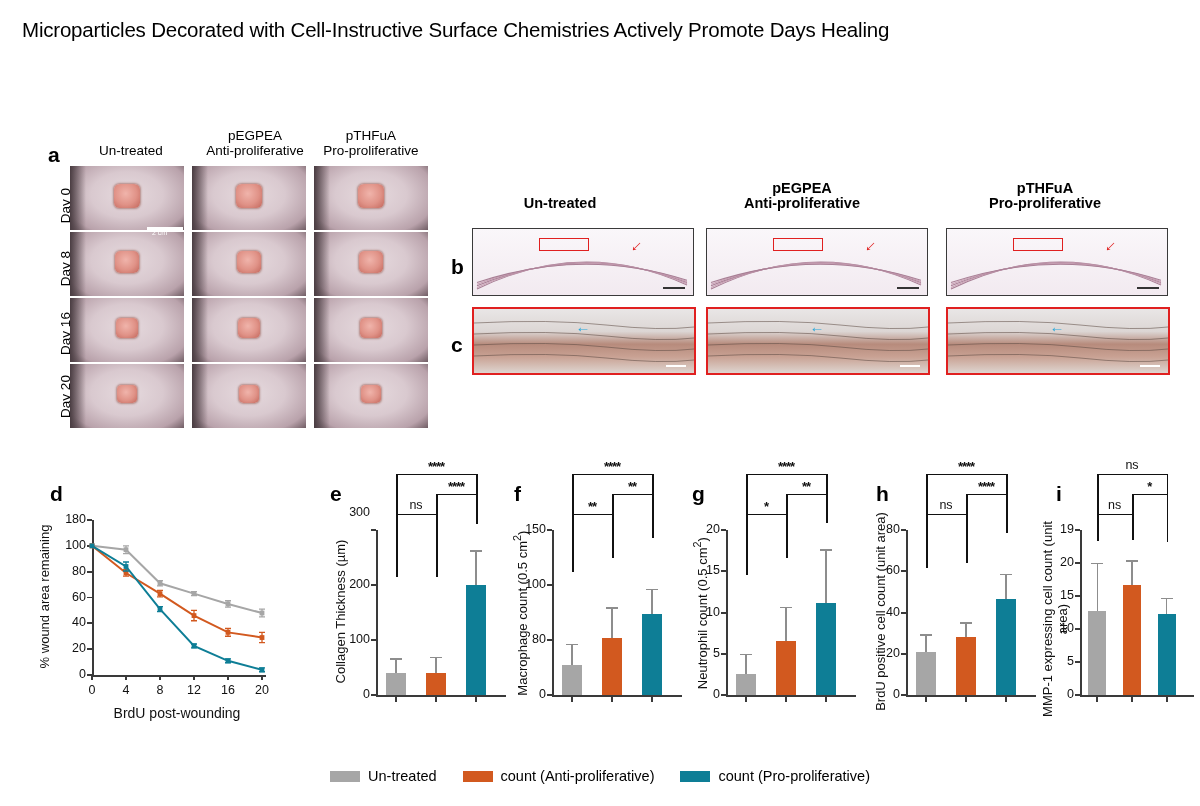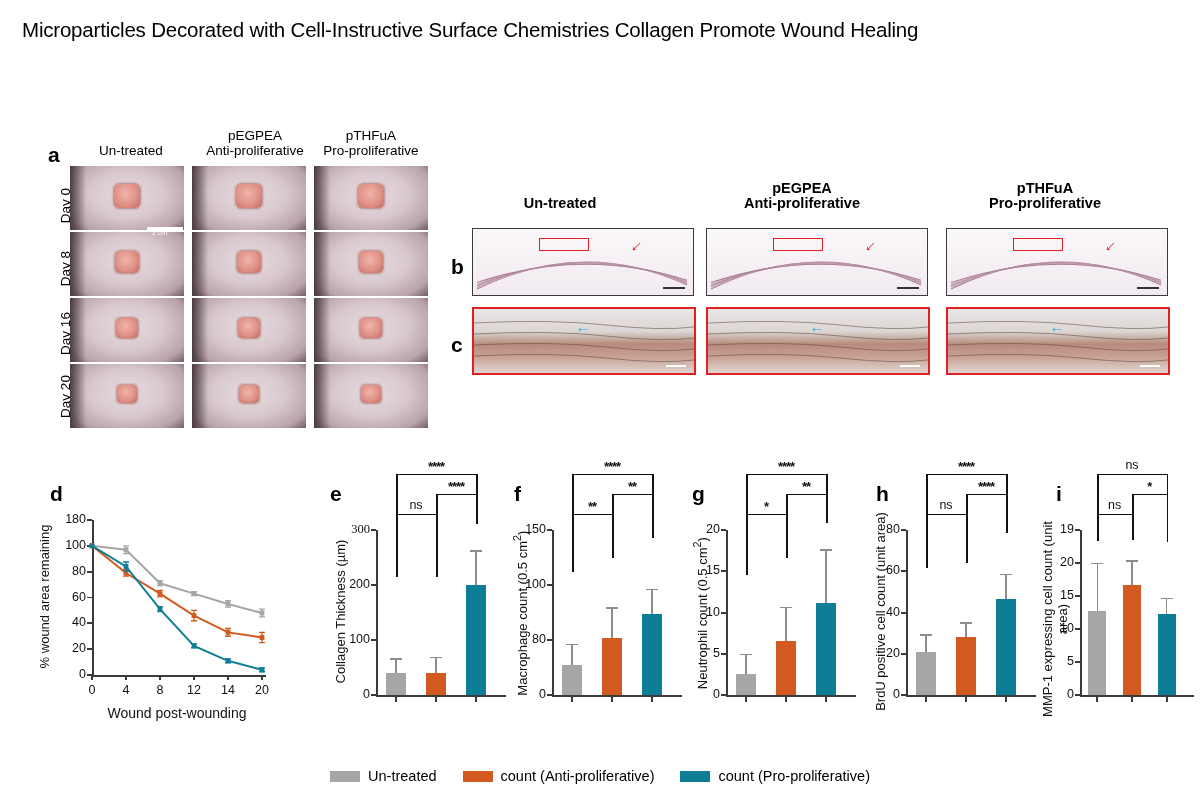--- a/index.html
+++ b/index.html
@@ -39,21 +39,21 @@
   .leg-item{display:flex;align-items:center;gap:8px;}
   .leg-sw{width:30px;height:11px;display:block;}
   .leg-txt{font-size:14.5px;color:#000;}
   .arrow-red{position:absolute;color:#e02020;font-size:17px;line-height:1;font-weight:700;}
   .arrow-blue{position:absolute;color:#29a8dc;font-size:15px;line-height:1;font-weight:700;}
   svg.lineplot{position:absolute;overflow:visible;}
 </style>
 </head>
 <body>
 
-<div class="fig-title">Microparticles Decorated with Cell-Instructive Surface Chemistries Collagen Promote Wound Healing</div>
+<div class="fig-title">Microparticles Decorated with Cell-Instructive Surface Chemistries Actively Promote Days Healing</div>
 
 <div class="panel-letter" style="left:48px;top:143px;">a</div>
 
 <div class="col-head" style="left:72px;top:143px;width:118px;">
   <div></div>
   <div>Un-treated</div>
 </div>
 <div class="col-head" style="left:194px;top:128px;width:122px;">
   <div>pEGPEA</div>
   <div>Anti-proliferative</div>
@@ -238,24 +238,24 @@
     <div class="ticklab" style="left: 50px; top: 512px; width: 36px;">180</div>
     <div class="tick" style="left: 91.1px; top: 675px; width: 1.8px; height: 5px; background: rgb(58, 58, 58);"></div>
     <div class="ticklab" style="left: 74px; top: 683px; width: 36px; text-align: center;">0</div>
     <div class="tick" style="left: 125.1px; top: 675px; width: 1.8px; height: 5px; background: rgb(58, 58, 58);"></div>
     <div class="ticklab" style="left: 108px; top: 683px; width: 36px; text-align: center;">4</div>
     <div class="tick" style="left: 159.1px; top: 675px; width: 1.8px; height: 5px; background: rgb(58, 58, 58);"></div>
     <div class="ticklab" style="left: 142px; top: 683px; width: 36px; text-align: center;">8</div>
     <div class="tick" style="left: 193.1px; top: 675px; width: 1.8px; height: 5px; background: rgb(58, 58, 58);"></div>
     <div class="ticklab" style="left: 176px; top: 683px; width: 36px; text-align: center;">12</div>
     <div class="tick" style="left: 227.1px; top: 675px; width: 1.8px; height: 5px; background: rgb(58, 58, 58);"></div>
-    <div class="ticklab" style="left: 210px; top: 683px; width: 36px; text-align: center;">14</div>
+    <div class="ticklab" style="left: 210px; top: 683px; width: 36px; text-align: center;">16</div>
     <div class="tick" style="left: 261.1px; top: 675px; width: 1.8px; height: 5px; background: rgb(58, 58, 58);"></div>
     <div class="ticklab" style="left: 244px; top: 683px; width: 36px; text-align: center;">20</div>
-    <div class="axtitle" style="left: 72px; top: 705px; width: 210px; font-size: 14px;">Wound post-wounding</div>
+    <div class="axtitle" style="left: 72px; top: 705px; width: 210px; font-size: 14px;">BrdU post-wounding</div>
     <div class="axtitle vert" style="left: -53.5px; top: 588.5px; width: 195px; font-size: 13px; transform: rotate(-90deg);">% wound area remaining</div>
     <svg class="lineplot" width="1200" height="806" style="left: 0px; top: 0px;">
       <path d="M92.0,545.8 L126.0,549.7 L160.0,583.3 L194.0,593.6 L228.0,604.0 L262.0,613.0" stroke="#a6a6a6" stroke-width="2" fill="none"></path>
       <rect x="89.6" y="543.4333333333333" width="4.8" height="4.8" fill="#a6a6a6"></rect>
       <path d="M126,553.5833333333334 L126,545.8333333333333 M123,545.8333333333333 L129,545.8333333333333 M123,553.5833333333334 L129,553.5833333333334" stroke="#a6a6a6" stroke-width="1.3" fill="none"></path>
       <rect x="123.6" y="547.3083333333334" width="4.8" height="4.8" fill="#a6a6a6"></rect>
       <path d="M160,585.875 L160,580.7083333333334 M157,580.7083333333334 L163,580.7083333333334 M157,585.875 L163,585.875" stroke="#a6a6a6" stroke-width="1.3" fill="none"></path>
       <rect x="157.6" y="580.8916666666667" width="4.8" height="4.8" fill="#a6a6a6"></rect>
       <path d="M194,595.5625 L194,591.6875 M191,591.6875 L197,591.6875 M191,595.5625 L197,595.5625" stroke="#a6a6a6" stroke-width="1.3" fill="none"></path>
       <rect x="191.6" y="591.225" width="4.8" height="4.8" fill="#a6a6a6"></rect>
@@ -291,21 +291,21 @@
     <div class="panel-letter" style="left: 330px; top: 482px;">e</div>
     <div class="axis" style="left: 376px; top: 530px; width: 2px; height: 166px; background: rgb(58, 58, 58);"></div>
     <div class="axis" style="left: 376px; top: 695px; width: 130px; height: 2px; background: rgb(58, 58, 58);"></div>
     <div class="tick" style="left: 371px; top: 694px; width: 5px; height: 2px; background: rgb(58, 58, 58);"></div>
     <div class="ticklab" style="left: 334px; top: 687px; width: 36px;">0</div>
     <div class="tick" style="left: 371px; top: 639px; width: 5px; height: 2px; background: rgb(58, 58, 58);"></div>
     <div class="ticklab" style="left: 334px; top: 632px; width: 36px;">100</div>
     <div class="tick" style="left: 371px; top: 584px; width: 5px; height: 2px; background: rgb(58, 58, 58);"></div>
     <div class="ticklab" style="left: 334px; top: 577px; width: 36px;">200</div>
     <div class="tick" style="left: 371px; top: 529px; width: 5px; height: 2px; background: rgb(58, 58, 58);"></div>
-    <div class="ticklab" style="left: 334px; top: 522px; width: 36px; font-family: Liberation Serif, serif;">300</div>
+    <div class="ticklab" style="left: 334px; top: 505px; width: 36px;">300</div>
     <div class="axtitle vert" style="left: 227.5px; top: 603.5px; width: 225px; font-size: 13px; transform: rotate(-90deg);">Collagen Thickness (µm)</div>
     <div class="bar" style="left: 385.6px; top: 673px; width: 20.8px; height: 22px; background: rgb(166, 166, 166);"></div>
     <div class="errbar" style="left: 395.2px; top: 659.25px; height: 13.75px;"></div>
     <div class="errcap" style="left: 390px; top: 658.45px; width: 12px;"></div>
     <div class="tick" style="left: 395px; top: 697px; width: 2px; height: 5px; background: rgb(58, 58, 58);"></div>
     <div class="bar" style="left: 425.6px; top: 673px; width: 20.8px; height: 22px; background: rgb(210, 89, 31);"></div>
     <div class="errbar" style="left: 435.2px; top: 657.6px; height: 15.4px;"></div>
     <div class="errcap" style="left: 430px; top: 656.8px; width: 12px;"></div>
     <div class="tick" style="left: 435px; top: 697px; width: 2px; height: 5px; background: rgb(58, 58, 58);"></div>
     <div class="bar" style="left: 465.6px; top: 585px; width: 20.8px; height: 110px; background: rgb(14, 126, 150);"></div>

